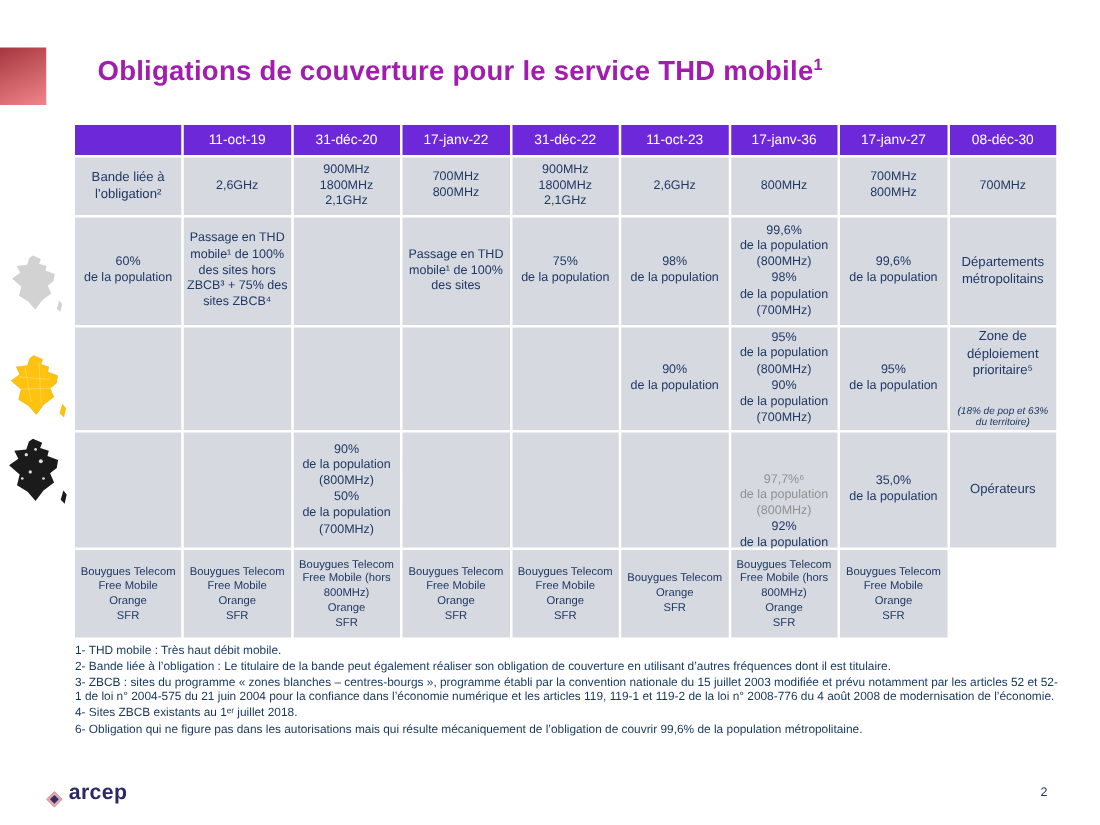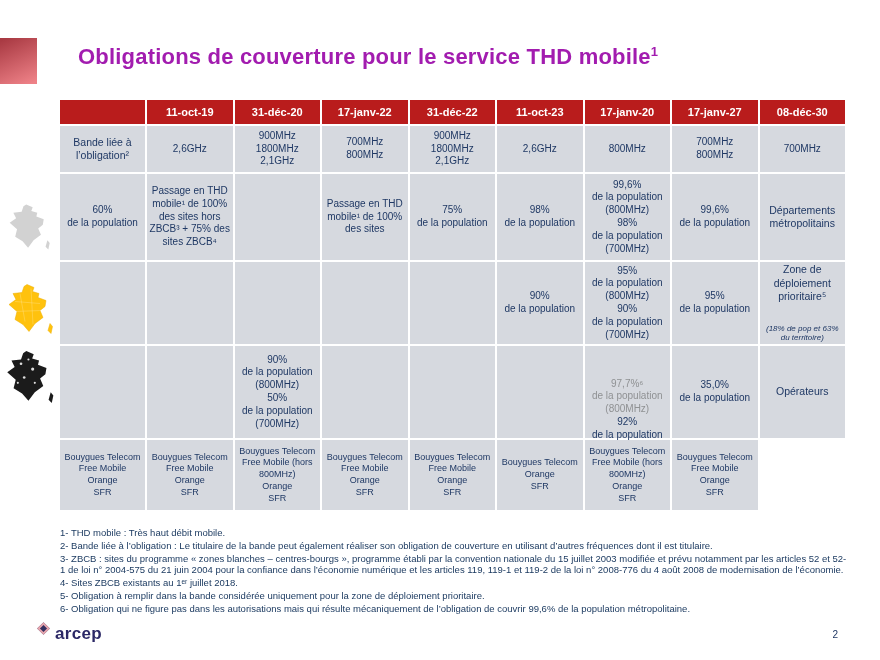--- a/index.html
+++ b/index.html
@@ -20,50 +20,50 @@
 
   
   .obl-table {
     position:absolute; left:60px; top:100px;
     display:grid;
     grid-template-columns:85px repeat(8, 85.5px);
     grid-template-rows:24px 46px 86px 82px 92px 70px;
     gap:2px;
   }
   .th {
-    background:#b91c1c; color:#ffffff; font-weight:bold; font-size:11px;
+    background:#6d28d9; color:#ffffff; font-weight:normal; font-size:11px;
     display:flex; align-items:center; justify-content:center;
   }
   .cell {
     background:#D6D9DF; color:#1F3864; font-size:10px; line-height:1.28;
     display:flex; flex-direction:column; align-items:center; justify-content:center;
     text-align:center; white-space:pre-line; padding:1px 2px;
   }
   .row-label { font-size:10.5px; }
   .ops { font-size:9px; line-height:1.3; }
   .sublabel { font-style:italic; font-size:8px; line-height:1.2; margin-top:20px; }
   .muted { color:#8f9193;margin-top:48px; }
 
   
   .map { position:absolute; }
   .map-metropole { left:6px; top:201px; width:46px; height:52px; }
   .map-departements { left:5px; top:280px; width:50px; height:58px; }
   .map-zdp { left:3px; top:346px; width:53px; height:62px; }
 
   
   .footnotes {
-    position:absolute; left:60px; top:527px; width:790px;
+    position:absolute; left:60px; top:515px; width:790px;
     font-size:9.5px; line-height:1.24; color:#17365D;
   }
   .footnote { margin-bottom:1px; }
 
   
   .footer-logo {
     position:absolute; left:36px; top:624px;
-    display:flex; align-items:flex-start;
+    display:flex; align-items:flex-end;
   }
   .logo-diamond {
     width:9px; height:9px; background:#343060; border:2px solid #e7a6ae;
     transform:rotate(45deg); display:inline-block; margin:0 7px 0 3px;
   }
   .logo-text { font-size:17px; font-weight:bold; color:#2B2866; letter-spacing:.3px; }
   .page-number { position:absolute; right:42px; top:629px; font-size:10px; color:#203864; }
 </style>
 </head>
 <body>
@@ -102,21 +102,21 @@
   </svg>
 
   <div class="obl-table">
 
     <div class="th"></div>
     <div class="th">11-oct-19</div>
     <div class="th">31-déc-20</div>
     <div class="th">17-janv-22</div>
     <div class="th">31-déc-22</div>
     <div class="th">11-oct-23</div>
-    <div class="th">17-janv-20</div>
+    <div class="th">17-janv-36</div>
     <div class="th">17-janv-27</div>
     <div class="th">08-déc-30</div>
 
     <div class="cell row-label">Bande liée à
 l’obligation²</div>
     <div class="cell">2,6GHz</div>
     <div class="cell">900MHz
 1800MHz
 2,1GHz</div>
     <div class="cell">700MHz
@@ -235,21 +235,20 @@
 Free Mobile
 Orange
 SFR</div>
   </div>
 
   <div class="footnotes">
     <div class="footnote">1- THD mobile : Très haut débit mobile.</div>
     <div class="footnote">2- Bande liée à l’obligation : Le titulaire de la bande peut également réaliser son obligation de couverture en utilisant d’autres fréquences dont il est titulaire.</div>
     <div class="footnote">3- ZBCB : sites du programme « zones blanches – centres-bourgs », programme établi par la convention nationale du 15 juillet 2003 modifiée et prévu notamment par les articles 52 et 52-1 de loi n° 2004-575 du 21 juin 2004 pour la confiance dans l’économie numérique et les articles 119, 119-1 et 119-2 de la loi n° 2008-776 du 4 août 2008 de modernisation de l’économie.</div>
     <div class="footnote">4- Sites ZBCB existants au 1ᵉʳ juillet 2018.</div>
-    <div class="footnote">5- Obligation à remplir dans la bande considérée uniquement pour la zone de déploiement prioritaire.</div>
     <div class="footnote">6- Obligation qui ne figure pas dans les autorisations mais qui résulte mécaniquement de l’obligation de couvrir 99,6% de la population métropolitaine.</div>
   </div>
 
   <div class="footer-logo">
     <span class="logo-diamond"></span>
     <span class="logo-text">arcep</span>
   </div>
   <div class="page-number">2</div>
 
 </div>

